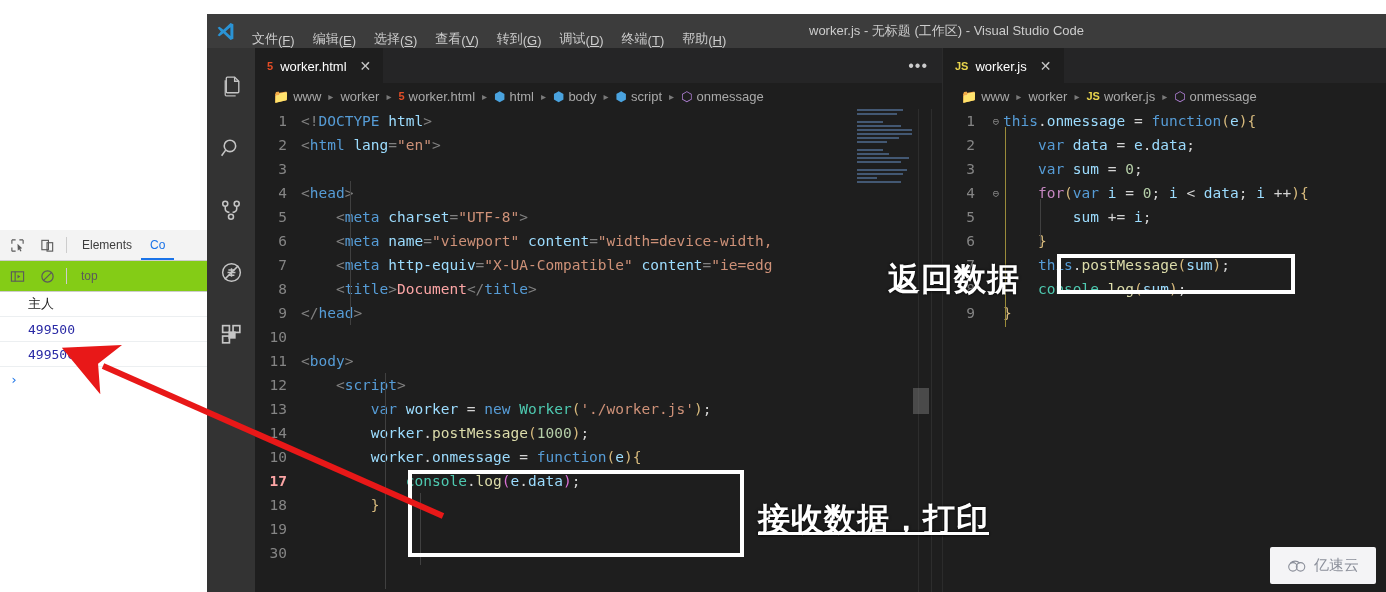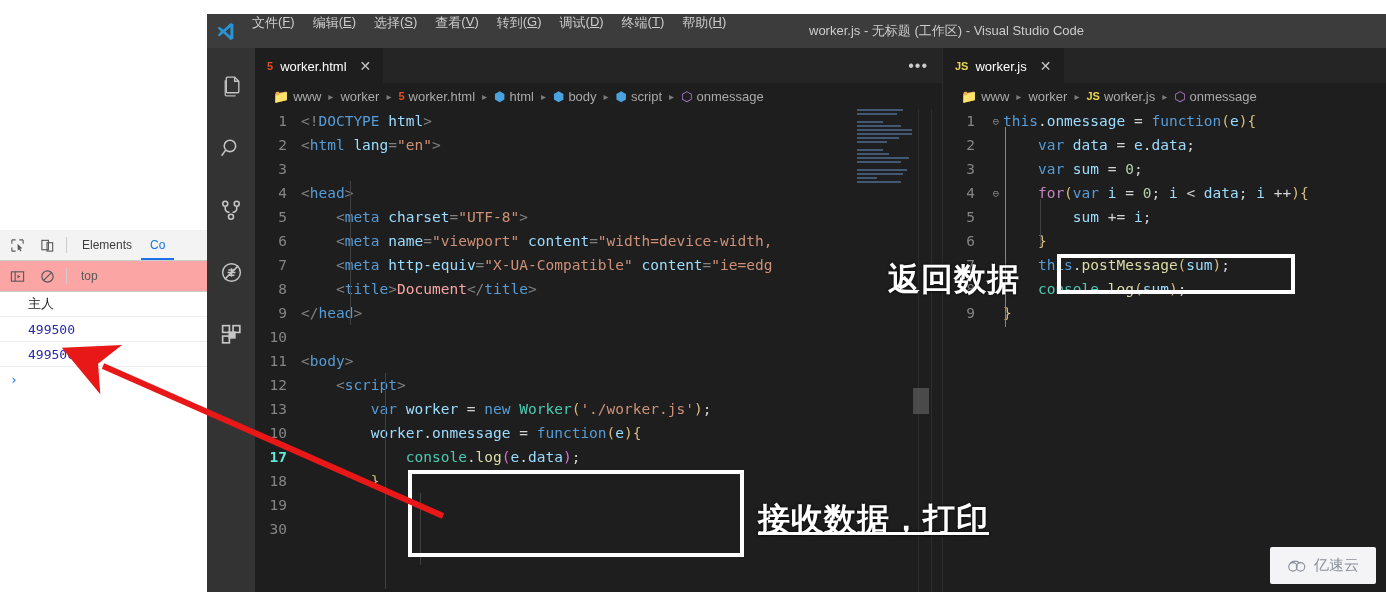--- a/index.html
+++ b/index.html
@@ -16,21 +16,21 @@
     position: absolute; left: 0; top: 0; width: 207px; height: 592px;
     background: #ffffff; border-right: 1px solid #cdcdcd; text-decoration: underline;
   }
   #devtools-blank { position:absolute; left:0; top:0; width:207px; height:230px; background:#ffffff; }
   .dt-toolbar {
     position: absolute; left: 0; width: 207px; height: 31px;
     background: #f3f3f3; border-bottom: 1px solid #cdcdcd;
     display: flex; align-items: center; gap: 0px;
   }
   #dt-tabbar { top: 230px; }
-  #dt-filterbar { top: 261px; background:#fca5a5; }
+  #dt-filterbar { top: 261px; background:#84cc16; }
   .dt-iconbtn {
     width: 26px; height: 26px; display:flex; align-items:center; justify-content:center;
     margin-left: 4px; color:#5a5a5a;
   }
   .dt-sep { width:1px; height:16px; background:#cdcdcd; margin:0 6px; }
   .dt-tab {
     font-size: 12px; color: #3c3c3c; padding: 0 9px; height:30px;
     display:flex; align-items:center; white-space:nowrap;
   }
   .dt-tab.active { color:#1a73e8; box-shadow: inset 0 -2px 0 #1a73e8; }
@@ -53,21 +53,21 @@
     position:absolute; left:207px; top:14px; width:1179px; height:578px;
     background:#1e1e1e; overflow:hidden;
   }
   #titlebar {
     position:absolute; left:0; top:0; width:1179px; height:34px;
     background:#3c3c3c; display:flex; align-items:center;
   }
   #vs-logo { width:36px; height:34px; display:flex; align-items:center; justify-content:center; }
   .menu-item {
     color:#cccccc; font-size:13px; padding:0 9px; height:34px;
-    display:flex; align-items:flex-start; white-space:nowrap;
+    display:flex; align-items:flex-end; white-space:nowrap;
   }
   .menu-item u { text-decoration: underline; }
   #win-title {
     position:absolute; left:0; top:0; width:1179px; height:34px;
     display:flex; align-items:center; justify-content:center;
     color:#cccccc; font-size:13px; pointer-events:none;
   }
   #win-title span { margin-left: 300px; }
 
   #activitybar {
@@ -101,21 +101,21 @@
   .bc-sep { color:#7a7a7a; font-size:10px; margin:0 2px; }
   .bc-item { display:flex; align-items:center; gap:4px; }
 
   .codearea { position:relative; background:#1e1e1e; overflow:hidden; }
   .codeline {
     position:relative; height:24px; display:flex; align-items:center;
     font-family:"DejaVu Sans Mono","Liberation Mono",monospace; font-size:14.5px;
     white-space:pre;
   }
   .lnum { width:46px; text-align:right; color:#858585; padding-right:14px; flex:none; }
-  .lnum.cur { color:#5eead4; font-weight:bold; }
+  .lnum.cur { color:#fca5a5; font-weight:bold; }
   .fold { width:14px; color:#858585; text-align:center; flex:none; font-size:11px; }
   .ltext { flex:1; }
 
   
   .t-tag{color:#569cd6} .t-attr{color:#9cdcfe} .t-str{color:#ce9178}
   .t-txt{color:#fca5a5} .t-punc{color:#808080} .t-kw{color:#569cd6} .t-var{color:#9cdcfe} .t-num{color:#b5cea8}
   .t-method{color:#dcdcaa} .t-obj{color:#4ec9b0} .t-yellow{color:#d7ba7d} .t-white{color:#d4d4d4} .t-pink{color:#da70d6} .t-ctl{color:#c586c0}
 
   .indent-guide { position:absolute; top:0; bottom:0; width:1px; background:#404040; }
 
@@ -319,20 +319,21 @@
           <div class="codeline"><span class="lnum">4</span><span class="ltext"><span class="t-punc">&lt;</span><span class="t-tag">head</span><span class="t-punc">&gt;</span></span></div>
           <div class="codeline"><span class="lnum">5</span><span class="ltext"><span class="t-punc">    &lt;</span><span class="t-tag">meta</span><span class="t-attr"> charset</span><span class="t-punc">=</span><span class="t-str">"UTF-8"</span><span class="t-punc">&gt;</span></span></div>
           <div class="codeline"><span class="lnum">6</span><span class="ltext"><span class="t-punc">    &lt;</span><span class="t-tag">meta</span><span class="t-attr"> name</span><span class="t-punc">=</span><span class="t-str">"viewport"</span><span class="t-attr"> content</span><span class="t-punc">=</span><span class="t-str">"width=device-width,</span></span></div>
           <div class="codeline"><span class="lnum">7</span><span class="ltext"><span class="t-punc">    &lt;</span><span class="t-tag">meta</span><span class="t-attr"> http-equiv</span><span class="t-punc">=</span><span class="t-str">"X-UA-Compatible"</span><span class="t-attr"> content</span><span class="t-punc">=</span><span class="t-str">"ie=edg</span></span></div>
           <div class="codeline"><span class="lnum">8</span><span class="ltext"><span class="t-punc">    &lt;</span><span class="t-tag">title</span><span class="t-punc">&gt;</span><span class="t-txt">Document</span><span class="t-punc">&lt;/</span><span class="t-tag">title</span><span class="t-punc">&gt;</span></span></div>
           <div class="codeline"><span class="lnum">9</span><span class="ltext"><span class="t-punc">&lt;/</span><span class="t-tag">head</span><span class="t-punc">&gt;</span></span></div>
           <div class="codeline"><span class="lnum">10</span><span class="ltext"></span></div>
           <div class="codeline"><span class="lnum">11</span><span class="ltext"><span class="t-punc">&lt;</span><span class="t-tag">body</span><span class="t-punc">&gt;</span></span></div>
           <div class="codeline"><span class="lnum">12</span><span class="ltext"><span class="t-punc">    &lt;</span><span class="t-tag">script</span><span class="t-punc">&gt;</span></span></div>
           <div class="codeline"><span class="lnum">13</span><span class="ltext"><span class="t-kw">        var</span><span class="t-var"> worker</span><span class="t-white"> = </span><span class="t-kw">new</span><span class="t-obj"> Worker</span><span class="t-yellow">(</span><span class="t-str">'./worker.js'</span><span class="t-yellow">)</span><span class="t-white">;</span></span></div>
+          <div class="codeline"><span class="lnum">14</span><span class="ltext"><span class="t-var">        worker</span><span class="t-white">.</span><span class="t-method">postMessage</span><span class="t-yellow">(</span><span class="t-num">1000</span><span class="t-yellow">)</span><span class="t-white">;</span></span></div>
           <div class="codeline"><span class="lnum">10</span><span class="ltext"><span class="t-var">        worker</span><span class="t-white">.</span><span class="t-var">onmessage</span><span class="t-white"> = </span><span class="t-kw">function</span><span class="t-yellow">(</span><span class="t-var">e</span><span class="t-yellow">)</span><span class="t-yellow">{</span></span></div>
           <div class="codeline"><span class="lnum cur">17</span><span class="ltext"><span class="t-obj">            console</span><span class="t-white">.</span><span class="t-method">log</span><span class="t-pink">(</span><span class="t-var">e</span><span class="t-white">.</span><span class="t-var">data</span><span class="t-pink">)</span><span class="t-white">;</span></span></div>
           <div class="codeline"><span class="lnum">18</span><span class="ltext"><span class="t-yellow">        }</span></span></div>
           <div class="codeline"><span class="lnum">19</span></div>
           <div class="codeline"><span class="lnum">30</span><span class="ltext"></span></div>
           <div class="indent-guide" style="left: 95px; top: 72px; height: 144px; bottom: auto;"></div>
           <div class="indent-guide" style="left: 130px; top: 264px; height: 216px; bottom: auto;"></div>
           <div class="indent-guide" style="left: 165px; top: 384px; height: 72px; bottom: auto;"></div>
         </div>
 

